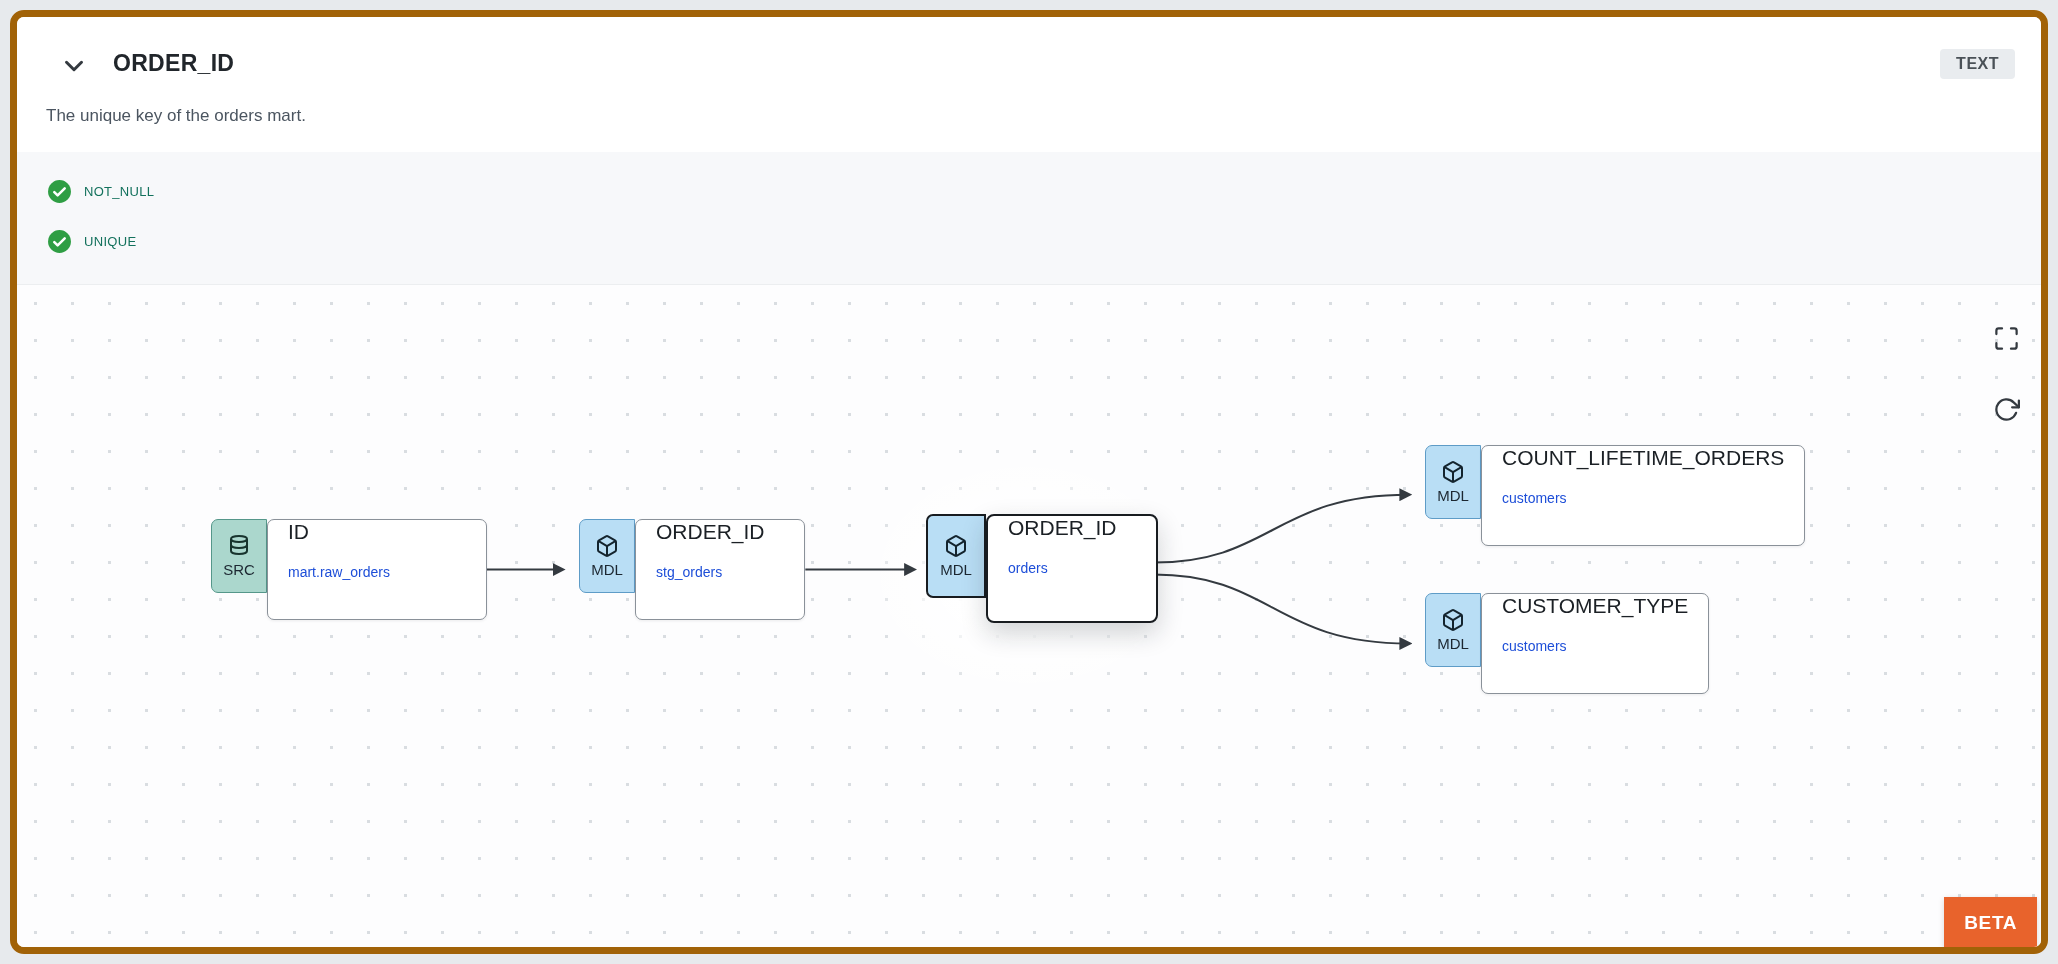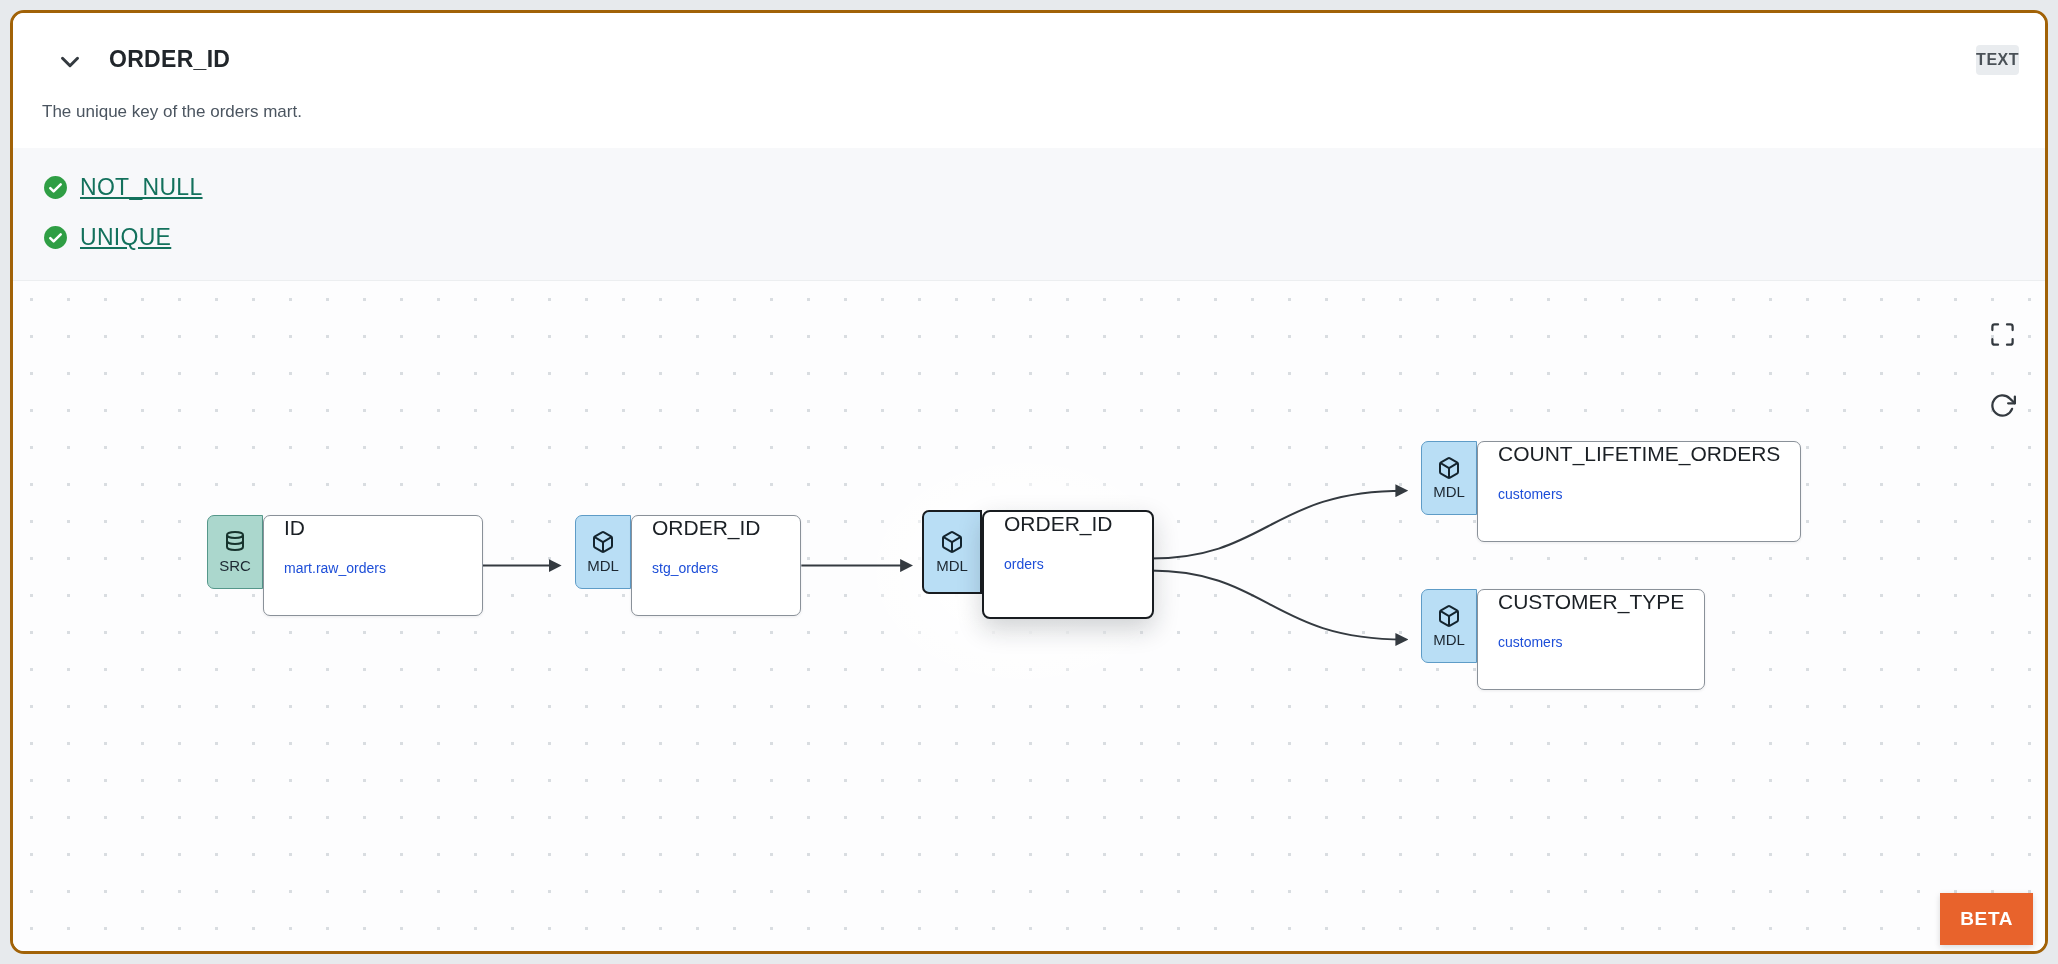--- a/index.html
+++ b/index.html
@@ -1,36 +1,36 @@
 <!DOCTYPE html>
 <html><head>
 <meta charset="utf-8">
 <style>
   *{margin:0;padding:0;box-sizing:border-box}
   html,body{width:2058px;height:964px}
   body{background:#e7eaed;font-family:"Liberation Sans",sans-serif;position:relative;overflow:hidden}
 
   .card{position:absolute;left:10px;top:10px;width:2038px;height:944px;background:#fff;
-        border-radius:14px;border:3px solid #a16207;overflow:hidden}
+        border-radius:14px;border:7px solid #a16207;overflow:hidden}
 
   
   .header{position:relative;height:135px;background:#fff}
   .chevron{position:absolute;left:42px;top:34px;width:30px;height:30px;cursor:pointer}
   .chevron svg{width:100%;height:100%}
   .title{position:absolute;left:96px;top:33px;font-size:23px;font-weight:700;color:#21262b;letter-spacing:.3px}
   .type-badge{position:absolute;right:26px;top:32px;background:#e9ecef;color:#4a5157;font-size:16px;
-              font-weight:600;padding:6px 0;border-radius:4px;letter-spacing:.5px}
+              font-weight:600;padding:6px 16px;border-radius:4px;letter-spacing:.5px}
   .description{position:absolute;left:29px;top:89px;font-size:17px;color:#4b5560}
 
   
   .tests{position:absolute;left:0;top:135px;width:100%;height:132px;background:#f7f8fa;padding:14px 0 0 30px}
   .test-row{display:flex;align-items:center;gap:12px;height:50px}
   .test-check{width:25px;height:25px;flex:0 0 auto}
   .test-check svg{width:100%;height:100%;display:block}
-  .test-link{font-size:23px;color:#13715c;text-decoration:underline;letter-spacing:.3px;cursor:pointer}
+  .test-link{font-size:13px;color:#13715c;letter-spacing:.3px;cursor:pointer}
 
   
   .graph{position:absolute;left:0;top:267px;width:2038px;height:677px;background-color:#fdfdfe;
          background-image:radial-gradient(circle,#d9dde1 1.6px,transparent 1.6px);
          background-size:37px 37px;border-top:1px solid #eceef0}
   .edges{position:absolute;inset:0;width:100%;height:100%;pointer-events:none}
   .glow{position:absolute;left:840px;top:165px;width:340px;height:250px;pointer-events:none;
         background:radial-gradient(ellipse at center,rgba(255,255,255,.95) 30%,rgba(255,255,255,0) 72%)}
 
   .node{position:absolute;display:flex;align-items:flex-start;cursor:pointer}

